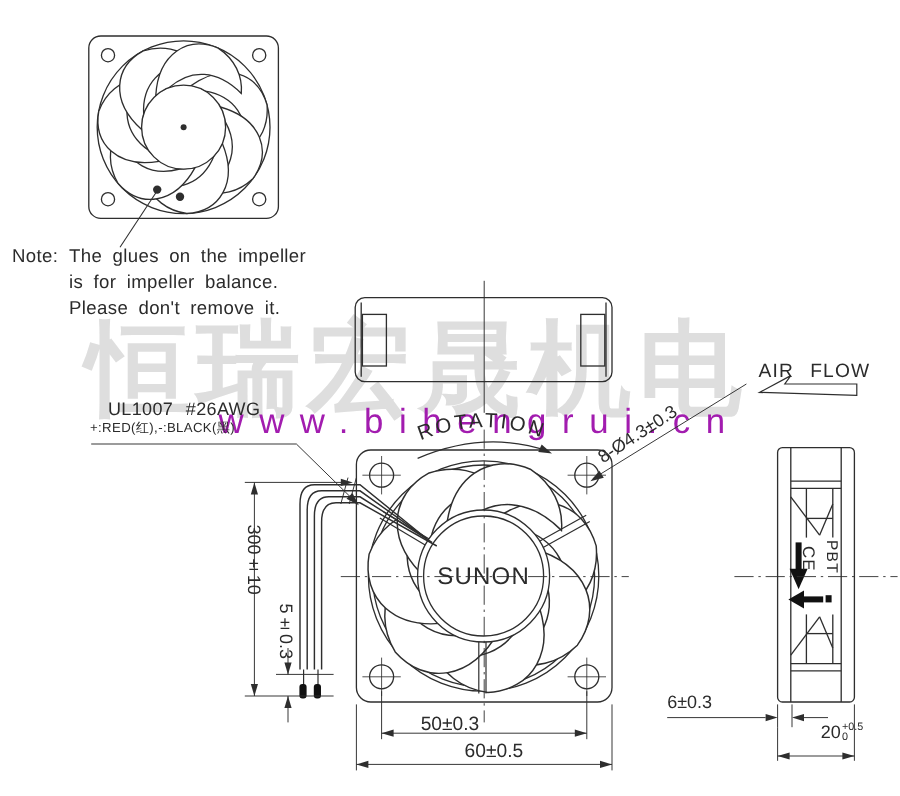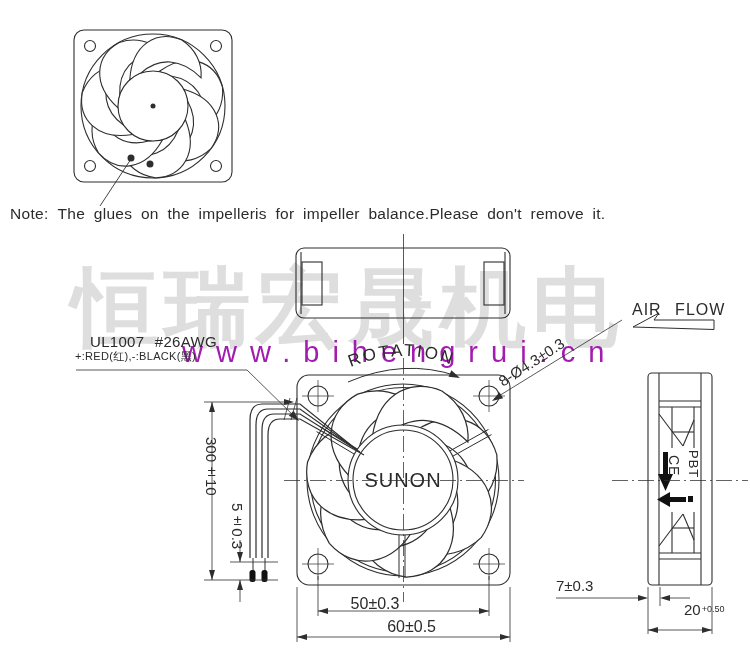--- a/index.html
+++ b/index.html
@@ -7,32 +7,32 @@
           font-family:"Liberation Sans", sans-serif;color:#2b2b2b;}
   .wm-cn{position:absolute;left:72px;top:250px;font-size:86px;font-weight:bold;
          letter-spacing:6px;color:#d6d6d6;opacity:.8;white-space:nowrap;z-index:0;}
   .wm-url{position:absolute;left:182px;top:336px;font-size:29px;letter-spacing:13px;
           color:#a21caf;white-space:nowrap;z-index:0;}
   svg.draw{position:absolute;left:0;top:0;z-index:1;}
   svg.draw text{font-family:"Liberation Sans", sans-serif;fill:#2b2b2b;stroke:none;}
   .lbl{position:absolute;z-index:2;white-space:nowrap;color:#2b2b2b;}
   .note{left:10px;top:203px;display:flex;gap:9px;font-size:15.5px;line-height:22px;
         word-spacing:4px;letter-spacing:.3px;}
-  .note-lines{display:flex;flex-direction:row;}
+  .note-lines{display:flex;flex-direction:column;}
   .wire-spec{left:90px;top:333px;font-size:15px;word-spacing:6px;letter-spacing:.3px;}
   .wire-pol{left:75px;top:349px;font-size:11px;letter-spacing:.3px;}
   .airflow{left:632px;top:301px;font-size:16px;word-spacing:8px;letter-spacing:1px;}
   .vtext{writing-mode:vertical-rl;}
   .dim300{left:203px;top:437px;font-size:15px;}
   .dim5{left:229px;top:503px;font-size:15px;}
   .dim50{left:318px;top:595px;width:114px;text-align:center;font-size:16px;}
   .dim60{left:322px;top:618px;width:114px;text-align:right;font-size:16px;}
   .dim4{left:556px;top:577px;font-size:15px;}
   .dim20{left:661px;top:601px;display:flex;align-items:center;font-size:15px;margin-left:23px;}
-  .dim20 .tol{display:flex;flex-direction:row;font-size:9px;line-height:9px;margin-left:1px;justify-content:flex-end;}
+  .dim20 .tol{display:flex;flex-direction:column;font-size:9px;line-height:9px;margin-left:1px;justify-content:flex-end;}
   .dimholes{left:500px;top:374px;font-size:15px;transform:rotate(-33deg);transform-origin:0 50%;}
   .pbt{left:686px;top:450px;font-size:13px;letter-spacing:1px;}
   .cemark{left:666px;top:455px;font-size:14px;letter-spacing:1px;}
 </style>
 </head>
 <body>
 
 <div class="canvas">
 
   <div class="wm-cn">恒瑞宏晟机电</div>
@@ -256,21 +256,21 @@
   </div>
 
   <div class="lbl wire-spec">UL1007 #26AWG</div>
   <div class="lbl wire-pol">+:RED(红),-:BLACK(黑)</div>
   <div class="lbl airflow">AIR FLOW</div>
 
   <div class="lbl vtext dim300">300±10</div>
   <div class="lbl vtext dim5">5±0.3</div>
   <div class="lbl dim50">50±0.3</div>
   <div class="lbl dim60">60±0.5</div>
-  <div class="lbl dim4">7±0.3</div>
+  <div class="lbl dim4">6±0.3</div>
 
   <div class="lbl dim20">
     <span>20</span>
     <span class="tol">
       <span>+0.5</span>
       <span>0</span>
     </span>
   </div>
 
   <div class="lbl dimholes">8-Ø4.3±0.3</div>

